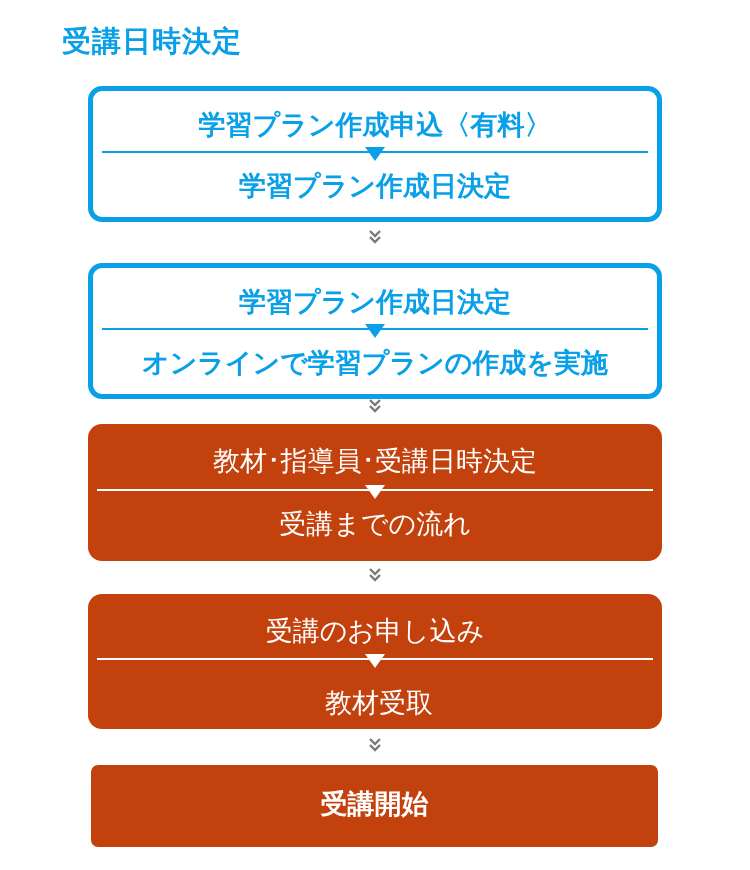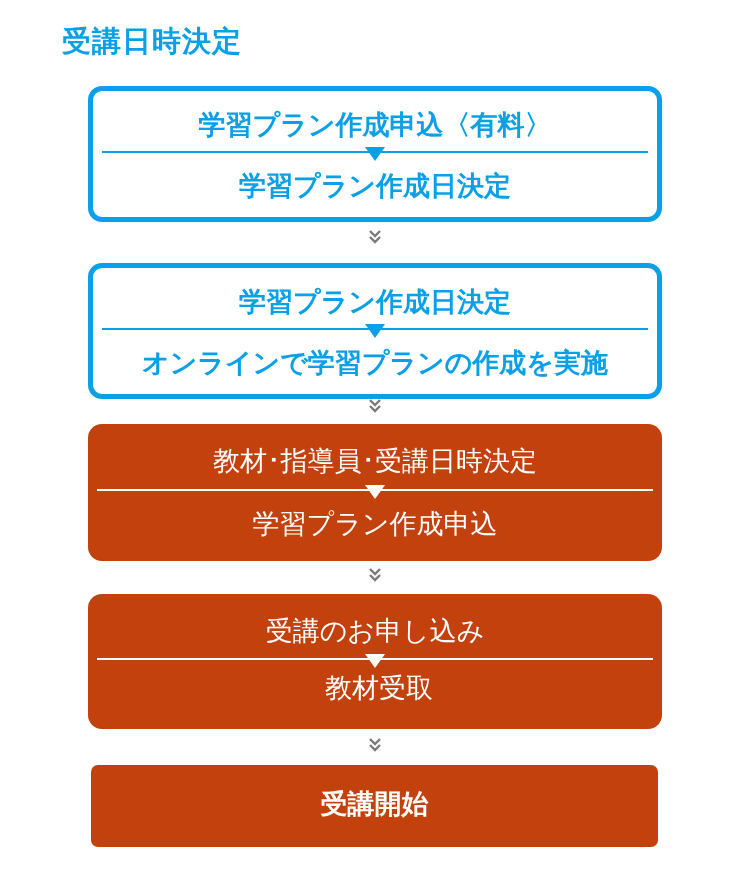--- a/index.html
+++ b/index.html
@@ -71,35 +71,35 @@
   <svg width="14" height="16" viewBox="0 0 14 16">
       <polyline points="2,2 7,7 12,2" fill="none" stroke="#7a7a7a" stroke-width="2.4"></polyline>
       <polyline points="2,8 7,13 12,8" fill="none" stroke="#7a7a7a" stroke-width="2.4"></polyline>
     </svg>
 </div>
 
 <div class="step filled" style="top:424px; height:137px;">
   <div class="line1" style="top:17px;">教材･指導員･受講日時決定</div>
   <div class="divider" style="top:65px;"></div>
   <div class="tri" style="top:61px;"></div>
-  <div class="line2" style="top:80px;">学習プラン作成申込</div>
+  <div class="line2" style="top:80px;">受講までの流れ</div>
 </div>
 
 <div class="chev" style="top:567px;">
   <svg width="14" height="16" viewBox="0 0 14 16">
       <polyline points="2,2 7,7 12,2" fill="none" stroke="#7a7a7a" stroke-width="2.4"></polyline>
       <polyline points="2,8 7,13 12,8" fill="none" stroke="#7a7a7a" stroke-width="2.4"></polyline>
     </svg>
 </div>
 
 <div class="step filled" style="top:594px; height:135px;">
   <div class="line1" style="top:17px;">受講のお申し込み</div>
   <div class="divider" style="top:64px;"></div>
   <div class="tri" style="top:60px;"></div>
-  <div class="line2" style="top:74px;margin-left:8px;">教材受取</div>
+  <div class="line2" style="top:89px;margin-left:8px;">教材受取</div>
 </div>
 
 <div class="chev" style="top:737px;">
   <svg width="14" height="16" viewBox="0 0 14 16">
       <polyline points="2,2 7,7 12,2" fill="none" stroke="#7a7a7a" stroke-width="2.4"></polyline>
       <polyline points="2,8 7,13 12,8" fill="none" stroke="#7a7a7a" stroke-width="2.4"></polyline>
     </svg>
 </div>
 
 <div class="step filled" style="top:765px; height:82px; left:91px; width:567px; border-radius:7px;">

